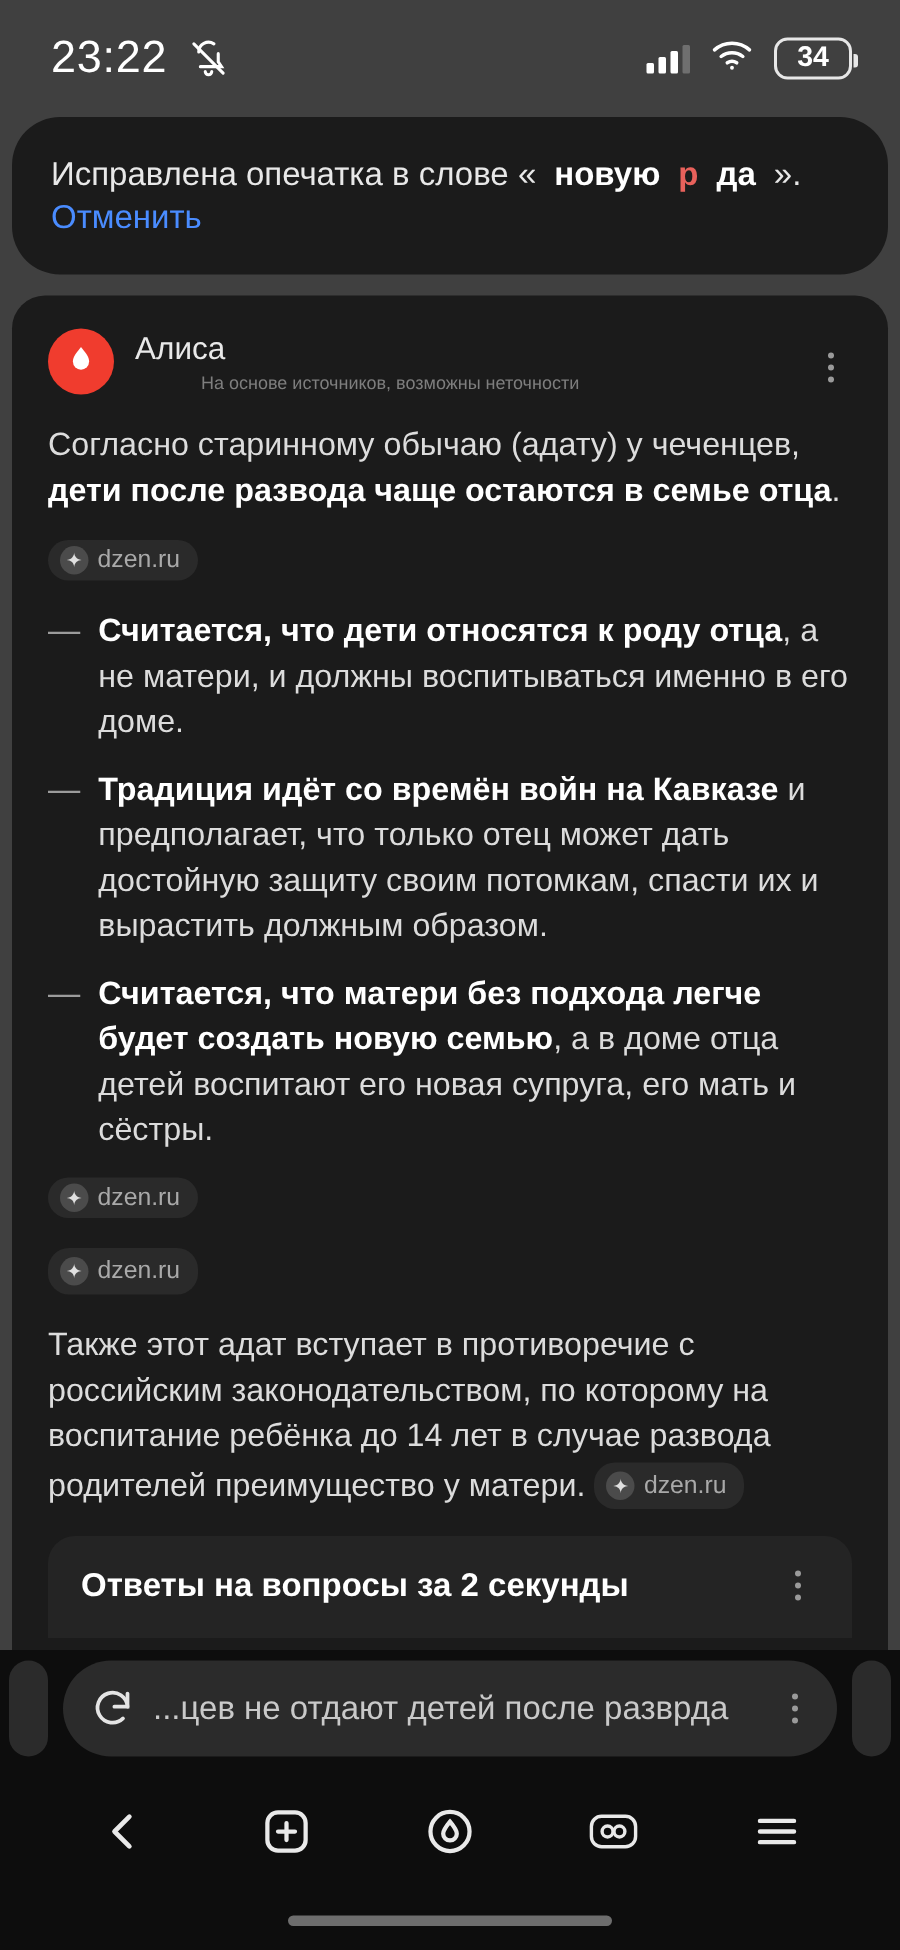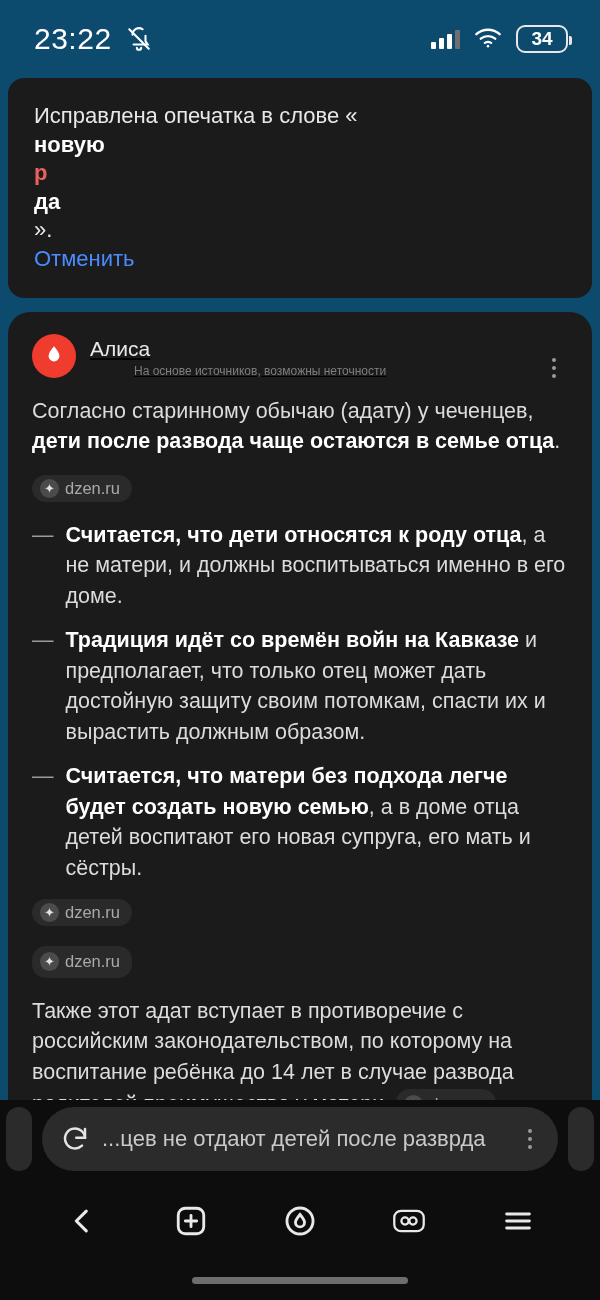--- a/index.html
+++ b/index.html
@@ -5,21 +5,21 @@
   * { box-sizing: border-box; margin: 0; padding: 0; }
   html, body {
     width: 600px; height: 1300px;
     background: #000;
     font-family: "Liberation Sans", sans-serif;
     overflow: hidden;
   }
   .screen {
     position: relative;
     width: 600px; height: 1300px;
-    background: #0c4a6e;
+    background: #404040;
     display: flex;
     flex-direction: column;
   }
 
   
   .statusbar {
     height: 78px;
     flex: 0 0 78px;
     display: flex;
     align-items: center;
@@ -46,46 +46,45 @@
   }
   .battery::after {
     content: ""; position: absolute; right: -6px; top: 9px;
     width: 3px; height: 9px; background: #e7e7e7; border-radius: 0 2px 2px 0;
   }
 
   
   .toast {
     margin: 0 8px;
     background: #1b1b1b;
-    border-radius: 16px;
+    border-radius: 32px;
     padding: 24px 26px;
     color: #e8e8e8;
     font-size: 22px;
     line-height: 1.3;
     display: flex;
     align-items: baseline;
     flex-wrap: wrap;
     gap: 0 12px;
-    flex-direction: column;
   }
   .toast b { font-weight: 700; color: #fff; }
   .toast .typo-hl { color: #e8615b; font-weight: 700; }
   .toast .undo { color: #4a8cff; font-size: 22px; cursor: pointer; }
 
   
   .card {
     margin: 14px 8px 0;
     background: #1b1b1b;
     border-radius: 22px;
     padding: 22px 24px 18px;
     flex: 1 1 auto;
     overflow: hidden;
     position: relative;
   }
-  .card-head { display: flex; align-items: flex-end; gap: 14px; text-decoration: underline; }
+  .card-head { display: flex; align-items: center; gap: 14px; }
   .alice-logo {
     width: 44px; height: 44px; border-radius: 50%;
     background: #f03c2e;
     display: flex; align-items: center; justify-content: center;
     flex: 0 0 44px;
   }
   .alice-logo svg { width: 26px; height: 26px; }
   .head-text { flex: 1 1 auto; padding-top: 1px; }
   .alice-name { color: #e9e9e9; font-size: 21px; font-weight: 400; }
   .alice-sub { color: #7e7e7e; font-size: 12px; margin-top: 3px; margin-left: 44px; }

